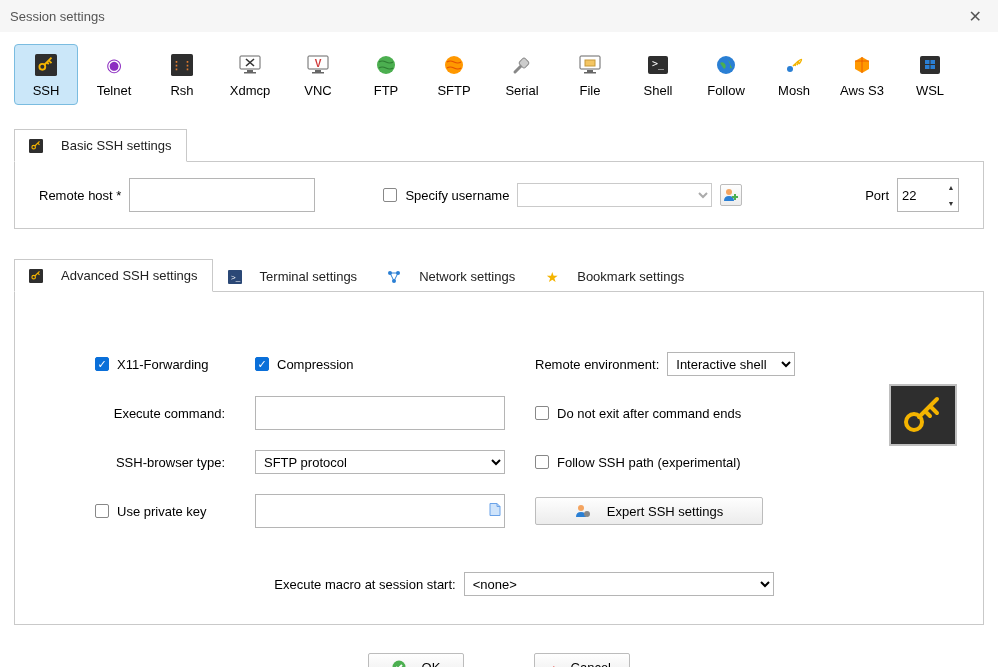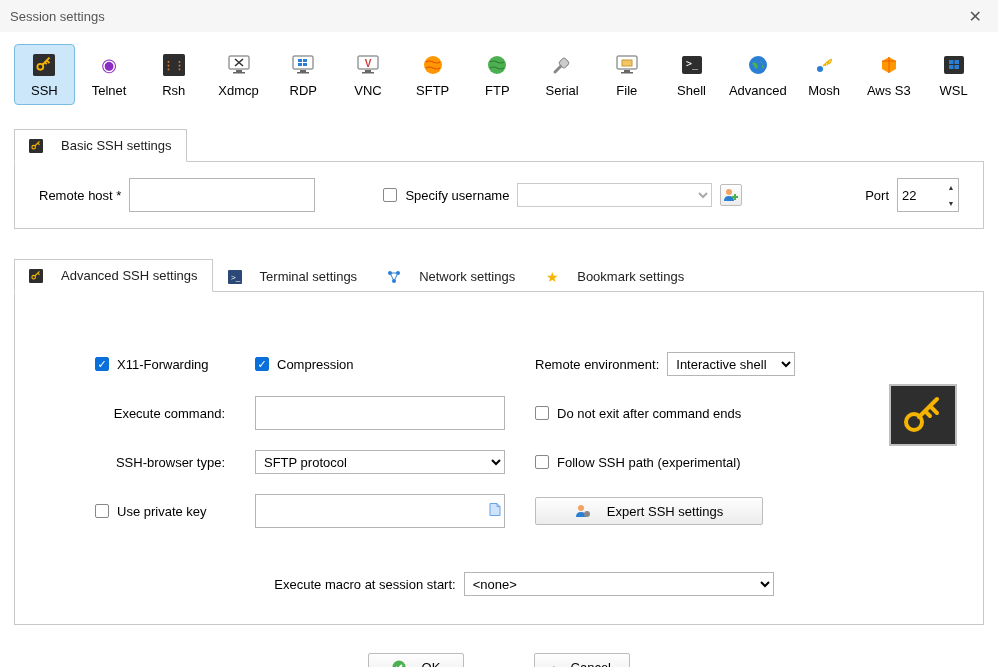--- a/index.html
+++ b/index.html
@@ -207,58 +207,44 @@
           <rect x="9" y="16" width="6" height="2" fill="#666"></rect>
           <rect x="6" y="18" width="12" height="1.5" fill="#666"></rect>
         </svg>
     </span>
     <span>Xdmcp</span>
   </div>
   <div class="proto">
     <span class="ic">
       <svg width="24" height="22" viewBox="0 0 24 22">
           <rect x="2" y="2" width="20" height="13" rx="1" fill="#fff" stroke="#666"></rect>
-          <rect x="7" y="5" width="4" height="3" fill="#2a7fd4"></rect>
-          <rect x="12" y="5" width="4" height="3" fill="#2a7fd4"></rect>
-          <rect x="7" y="9" width="4" height="3" fill="#2a7fd4"></rect>
-          <rect x="12" y="9" width="4" height="3" fill="#2a7fd4"></rect>
-          <rect x="9" y="16" width="6" height="2" fill="#666"></rect>
-          <rect x="6" y="18" width="12" height="1.5" fill="#666"></rect>
-        </svg>
-    </span>
-    <span>RDP</span>
-  </div>
-  <div class="proto">
-    <span class="ic">
-      <svg width="24" height="22" viewBox="0 0 24 22">
-          <rect x="2" y="2" width="20" height="13" rx="1" fill="#fff" stroke="#666"></rect>
           <text x="12" y="13" font-size="10" fill="#d03a3a" text-anchor="middle" font-weight="bold">V</text>
           <rect x="9" y="16" width="6" height="2" fill="#666"></rect>
           <rect x="6" y="18" width="12" height="1.5" fill="#666"></rect>
         </svg>
     </span>
     <span>VNC</span>
   </div>
   <div class="proto">
     <span class="ic">
       <svg width="20" height="20" viewBox="0 0 20 20">
+          <circle cx="10" cy="10" r="9" fill="#4caf50"></circle>
+          <path d="M3 7 Q6 5 10 7 Q14 9 17 7 M3 13 Q6 11 10 13 Q14 15 17 13" stroke="#2e7d32" stroke-width="1.2" fill="none"></path>
+        </svg>
+    </span>
+    <span>FTP</span>
+  </div>
+  <div class="proto">
+    <span class="ic">
+      <svg width="20" height="20" viewBox="0 0 20 20">
           <circle cx="10" cy="10" r="9" fill="#ff9800"></circle>
           <path d="M3 7 Q6 5 10 7 Q14 9 17 7 M3 13 Q6 11 10 13 Q14 15 17 13" stroke="#e65100" stroke-width="1.2" fill="none"></path>
         </svg>
     </span>
     <span>SFTP</span>
-  </div>
-  <div class="proto">
-    <span class="ic">
-      <svg width="20" height="20" viewBox="0 0 20 20">
-          <circle cx="10" cy="10" r="9" fill="#4caf50"></circle>
-          <path d="M3 7 Q6 5 10 7 Q14 9 17 7 M3 13 Q6 11 10 13 Q14 15 17 13" stroke="#2e7d32" stroke-width="1.2" fill="none"></path>
-        </svg>
-    </span>
-    <span>FTP</span>
   </div>
   <div class="proto">
     <span class="ic">
       <svg width="22" height="22" viewBox="0 0 22 22">
           <path d="M4 18 L10 12" stroke="#888" stroke-width="3" stroke-linecap="round"></path>
           <rect x="9" y="5" width="8" height="8" rx="2" transform="rotate(45 13 9)" fill="#ccc" stroke="#888"></rect>
         </svg>
     </span>
     <span>Serial</span>
   </div>
@@ -282,21 +268,21 @@
     </span>
     <span>Shell</span>
   </div>
   <div class="proto">
     <span class="ic">
       <svg width="20" height="20" viewBox="0 0 20 20">
           <circle cx="10" cy="10" r="9" fill="#2a7fd4"></circle>
           <path d="M4 8 Q7 6 9 9 Q11 12 8 14 M12 5 Q15 7 14 11 Q13 14 16 13" fill="#4caf50"></path>
         </svg>
     </span>
-    <span>Advanced</span>
+    <span>Follow</span>
   </div>
   <div class="proto">
     <span class="ic">
       <svg width="22" height="22" viewBox="0 0 22 22">
           <circle cx="7" cy="15" r="3" fill="#2a7fd4"></circle>
           <path d="M10 12 Q14 8 12 12 M12 10 Q18 5 14 11 M14 8 Q22 2 16 10" stroke="#f4b400" stroke-width="1.4" fill="none"></path>
         </svg>
     </span>
     <span>Mosh</span>
   </div>

